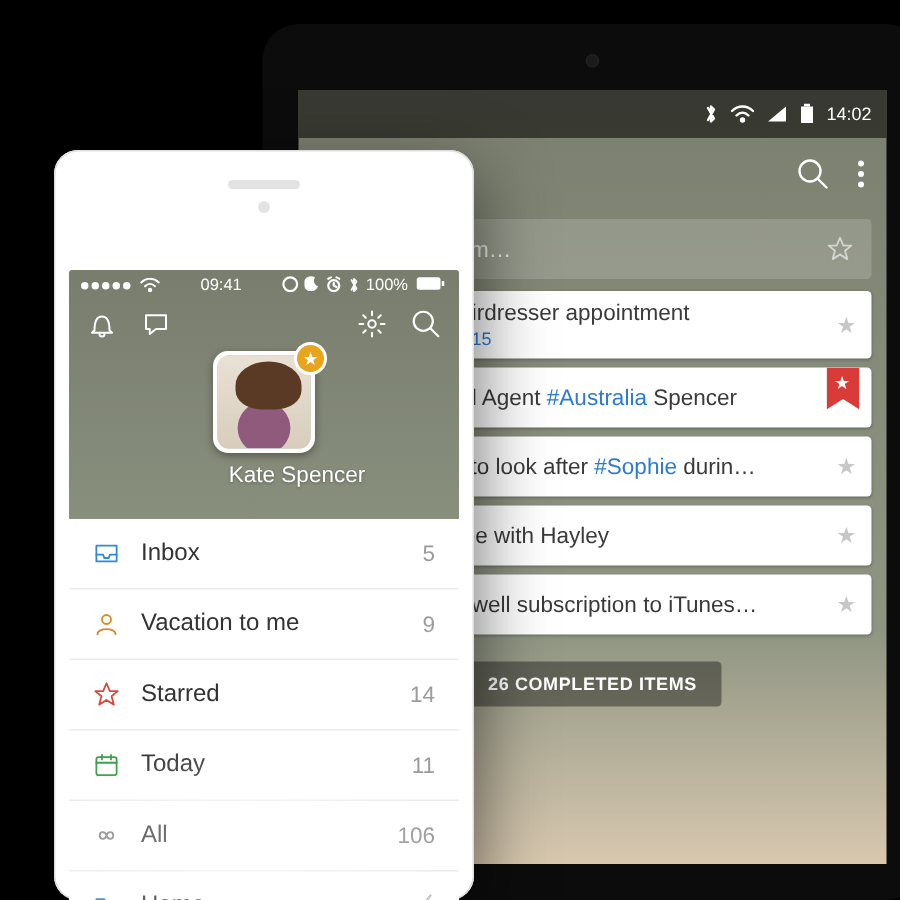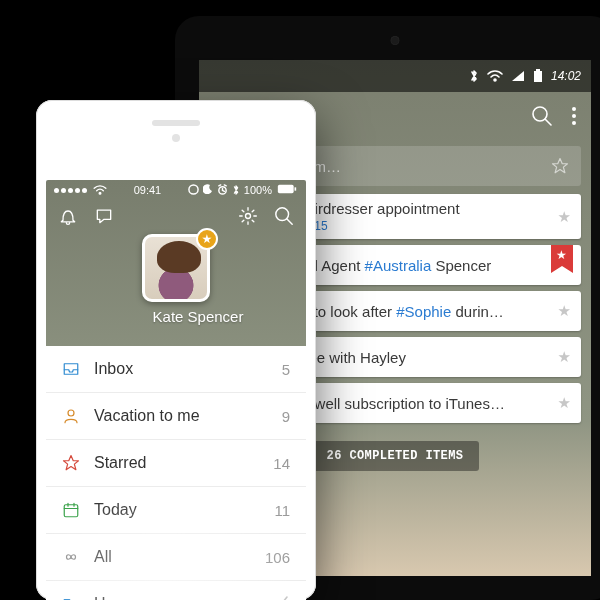--- a/index.html
+++ b/index.html
@@ -43,21 +43,21 @@
     background:
       repeating-linear-gradient(45deg,#b8a790,#b8a790 5px,#c9baa2 5px,#c9baa2 10px);
     box-shadow: inset -10px -14px 30px rgba(0,0,0,.25);
   }
   .tablet-statusbar {
     height: 24px;
     background: rgba(0,0,0,.55);
     color:#fff;
     display:flex; align-items:center; justify-content:flex-end;
     gap:8px; padding:16px 10px;
-    font-size:12px; font-weight:500;font-style:italic;
+    font-size:12px; font-weight:500;
   }
   .tablet-appbar {
     height:48px;
     display:flex; align-items:center; justify-content:flex-end;
     gap:18px; padding:0 14px;
     color:#fff;
   }
   .icon { display:inline-flex; }
   .icon svg { display:block; }
 
@@ -113,21 +113,20 @@
   }
 
   .completed-chip {
     margin:18px auto 0;
     width:max-content;
     background:rgba(0,0,0,.38);
     color:#fff;
     font-size:12px; font-weight:600; letter-spacing:.4px;
     padding:8px 16px;
     border-radius:3px;
-    font-family:Liberation Mono, monospace;
   }
 
   
   .phone {
     position:absolute;
     left:36px; top:100px;
     width:280px; height:500px;
     background:#fff;
     border-radius:16px;
     box-shadow:0 18px 50px rgba(0,0,0,.6), 0 0 0 1px #ddd inset;

